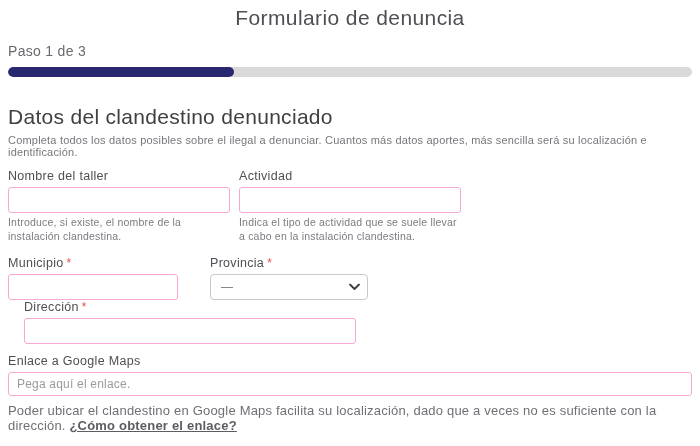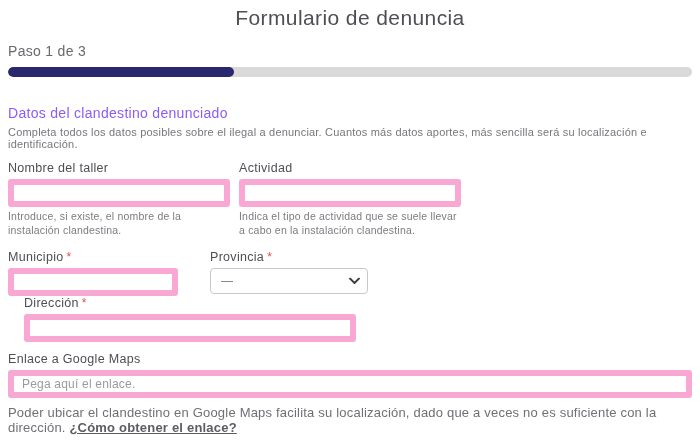--- a/index.html
+++ b/index.html
@@ -34,24 +34,24 @@
     position:relative;
   }
   .progress-fill {
     height:100%;
     background:#29276e;
     border-radius:5px;
     width:33%;
   }
   .section-heading {
     margin-top:28px;
-    font-size:14px;
+    font-size:21px;
     font-weight:400;
     letter-spacing:0.3px;
-    color:#8b5cf6;
+    color:#404040;
   }
   .section-desc {
     margin-top:5px;
     font-size:11px;
     color:#76777c;
     letter-spacing:0.2px;
   }
   .row-three {
     margin-top:11px;
     display:grid;
@@ -67,26 +67,26 @@
     display:block;
   }
   .required-marker {
     color:#e0514f;
     margin-left:3px;
     font-size:12px;
   }
   .text-input {
     width:100%;
     height:26px;
-    border:6px solid #f9a8d4;
+    border:1px solid #f9a8d4;
     border-radius:3px;
     font-family:"Liberation Sans", sans-serif;
     font-size:12px;
     color:#54555a;
-    padding:8px 8px;
+    padding:0 8px;
     background:#ffffff;
     outline:none;
   }
   .text-input::placeholder { color:#9a9b9f; letter-spacing:0.2px; }
   .helper-text {
     margin-top:3px;
     font-size:10.5px;
     line-height:1.3;
     color:#7b7c81;
     letter-spacing:0.2px;

